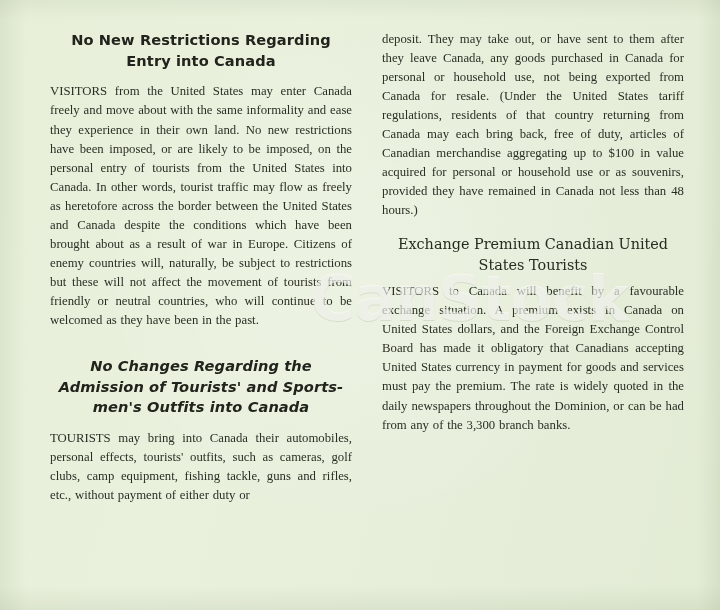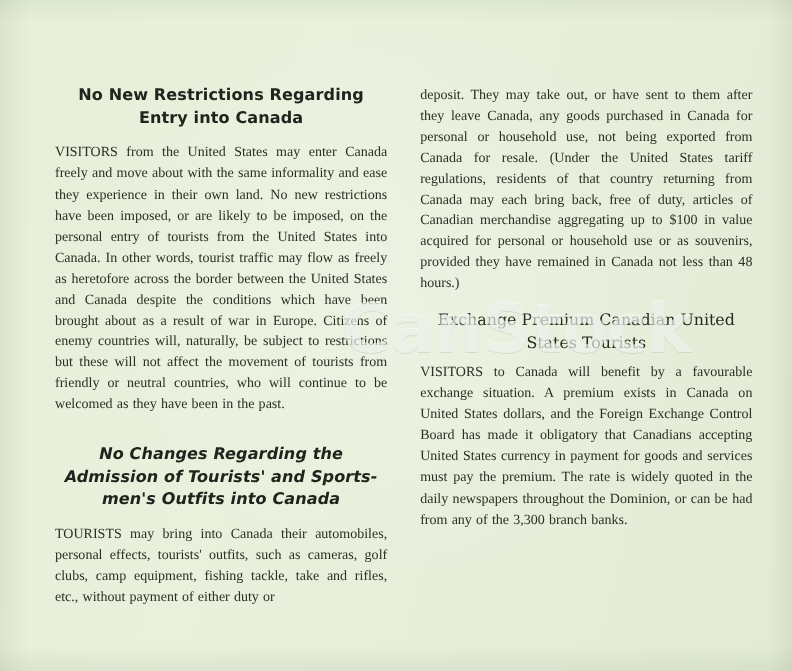--- a/index.html
+++ b/index.html
@@ -38,21 +38,20 @@
     top: 30px;
     left: 50px;
     width: 634px;
     height: 560px;
     display: flex;
     gap: 30px;
   }
   .col {
     width: 302px;
     position: relative;
-    margin-top: 47px;
   }
   h2.head {
     font-family: "DejaVu Sans", sans-serif;
     font-weight: bold;
     font-size: 14.6px;
     line-height: 1.42;
     color: #20241c;
     text-align: center;
     margin: 0 0 11px 0;
     letter-spacing: 0.1px;
@@ -102,21 +101,21 @@
 
 <div class="page">
   <div class="vignette"></div>
 
   <div class="columns">
 
     <div class="col">
       <h2 class="head">No New Restrictions Regarding Entry into Canada</h2>
       <p class="body">VISITORS from the United States may enter Canada freely and move about with the same informality and ease they experience in their own land. No new restrictions have been imposed, or are likely to be imposed, on the personal entry of tourists from the United States into Canada. In other words, tourist traffic may flow as freely as heretofore across the border between the United States and Canada despite the conditions which have been brought about as a result of war in Europe. Citizens of enemy countries will, naturally, be subject to restrictions but these will not affect the movement of tourists from friendly or neutral countries, who will continue to be welcomed as they have been in the past.</p>
       <h2 class="head spaced">No Changes Regarding the Admission of Tourists' and Sports-men's Outfits into Canada</h2>
-      <p class="body">TOURISTS may bring into Canada their automobiles, personal effects, tourists' outfits, such as cameras, golf clubs, camp equipment, fishing tackle, take and rifles, etc., without payment of either duty or</p>
+      <p class="body">TOURISTS may bring into Canada their automobiles, personal effects, tourists' outfits, such as cameras, golf clubs, camp equipment, fishing tackle, guns and rifles, etc., without payment of either duty or</p>
     </div>
 
     <div class="col">
       <p class="body">deposit. They may take out, or have sent to them after they leave Canada, any goods purchased in Canada for personal or household use, not being exported from Canada for resale. (Under the United States tariff regulations, residents of that country returning from Canada may each bring back, free of duty, articles of Canadian merchandise aggregating up to $100 in value acquired for personal or household use or as souvenirs, provided they have remained in Canada not less than 48 hours.)</p>
       <h2 class="subhead">Exchange Premium Canadian United States Tourists</h2>
       <p class="body">VISITORS to Canada will benefit by a favourable exchange situation. A premium exists in Canada on United States dollars, and the Foreign Exchange Control Board has made it obligatory that Canadians accepting United States currency in payment for goods and services must pay the premium. The rate is widely quoted in the daily newspapers throughout the Dominion, or can be had from any of the 3,300 branch banks.</p>
     </div>
 
   </div>
 

